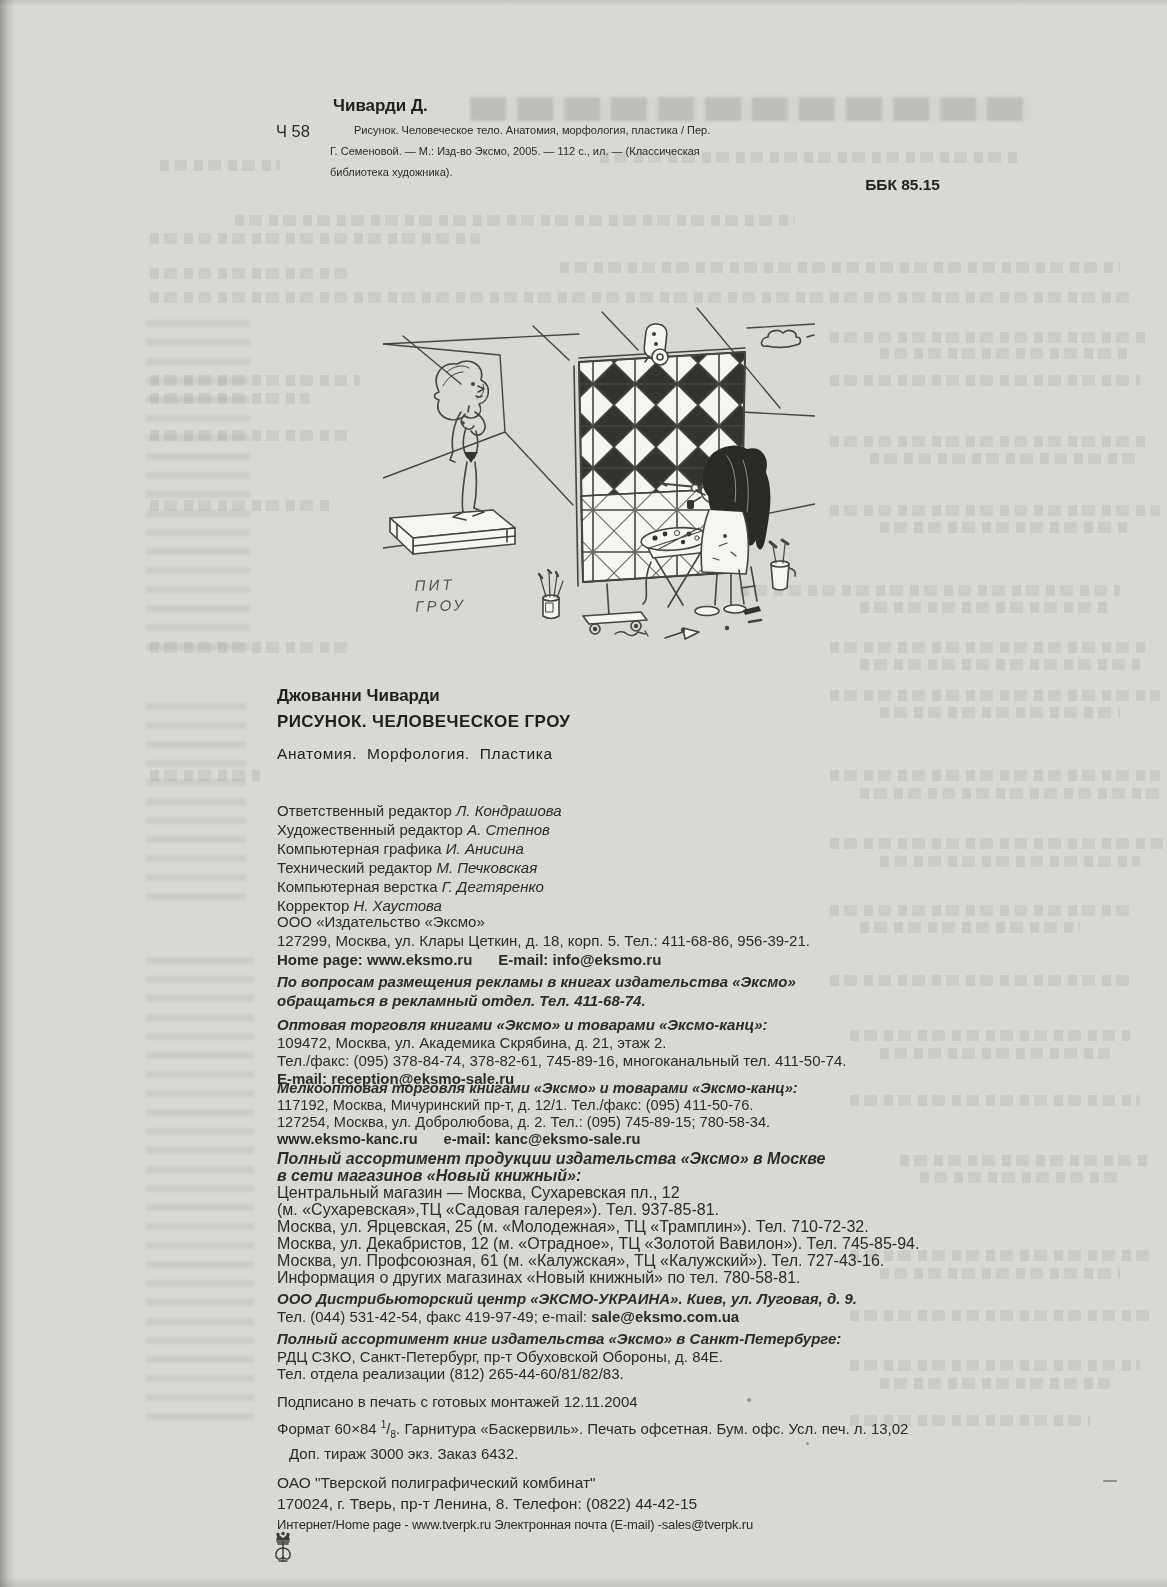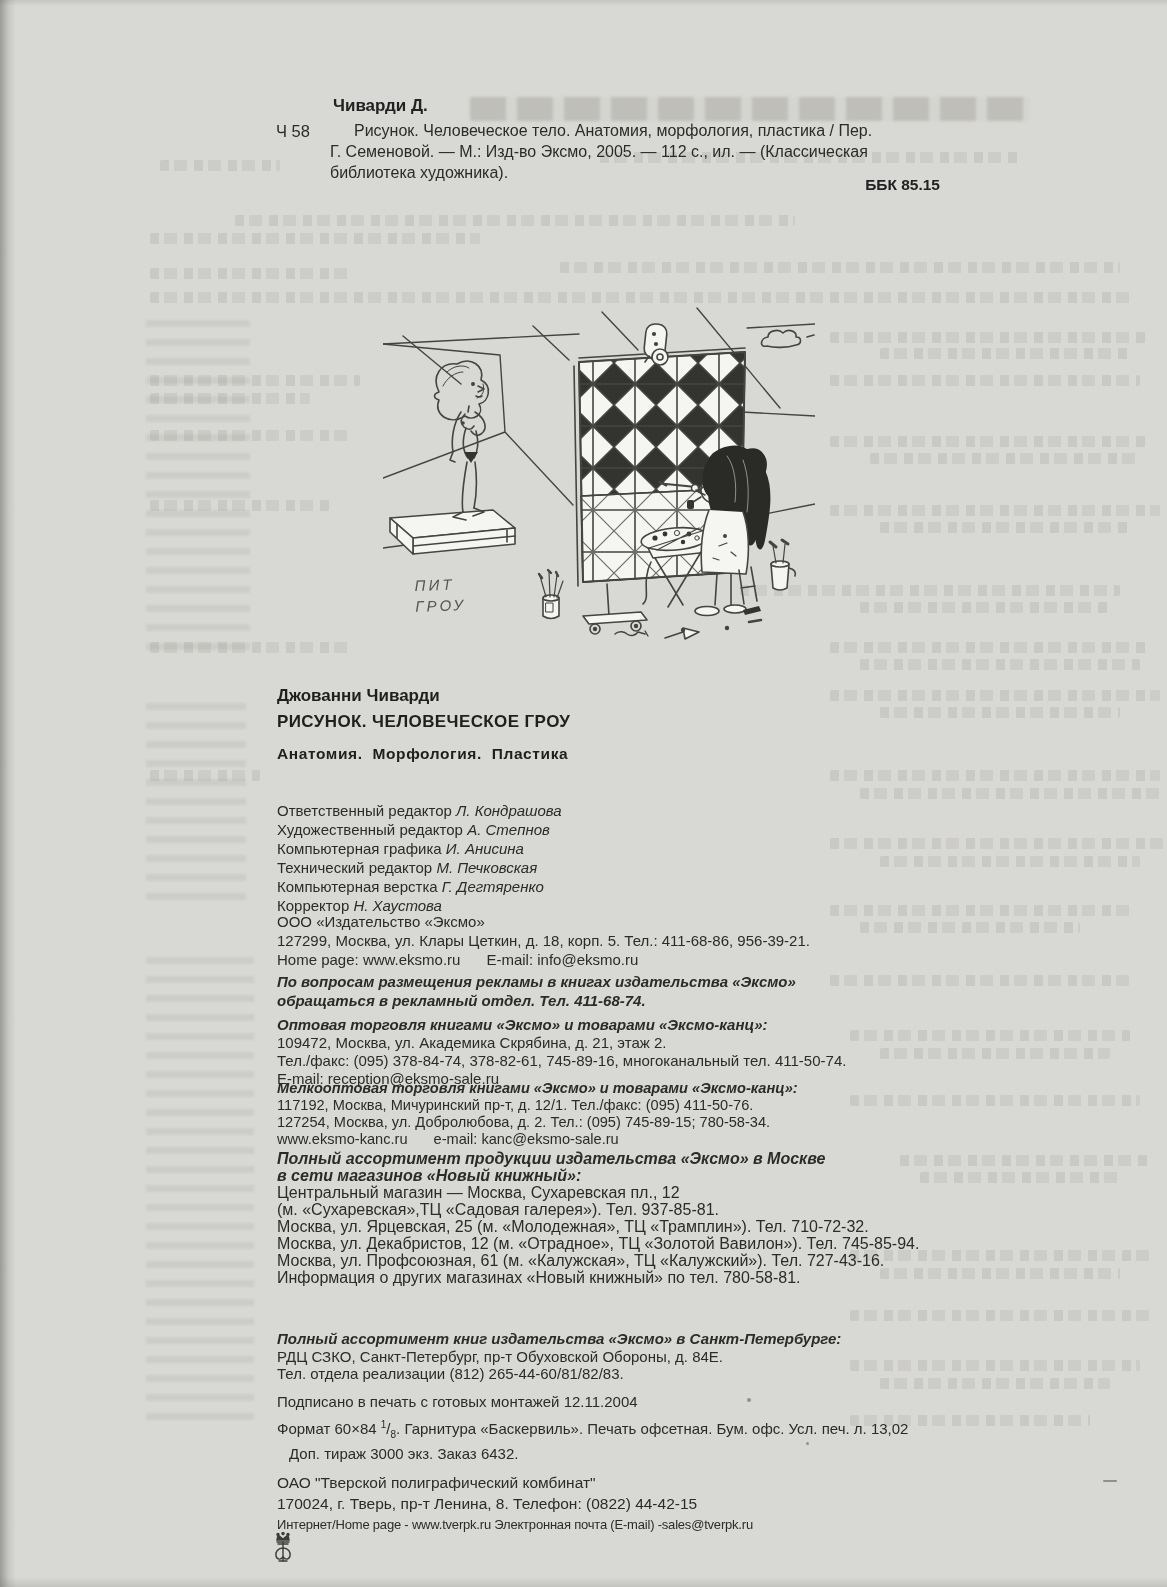--- a/index.html
+++ b/index.html
@@ -23,36 +23,36 @@
   .g{position:absolute;height:11px;border-radius:2px;pointer-events:none;opacity:.5;filter:blur(.7px);
      background:repeating-linear-gradient(90deg,rgba(118,116,108,.30) 0 9px,rgba(118,116,108,0) 9px 14px,rgba(118,116,108,.22) 14px 27px,rgba(118,116,108,0) 27px 34px);}
   .g.big{height:24px;opacity:.42;filter:blur(1.6px);
      background:repeating-linear-gradient(90deg,rgba(108,106,98,.55) 0 36px,rgba(108,106,98,.08) 36px 47px);}
   .gv{position:absolute;pointer-events:none;opacity:.55;filter:blur(.8px);
      background:repeating-linear-gradient(0deg,rgba(118,116,108,.20) 0 7px,rgba(118,116,108,0) 7px 19px);}
   .speck{position:absolute;border-radius:50%;background:rgba(90,85,70,.55);}
 
   .catalog-author{position:absolute;left:333px;top:96px;font-size:17px;font-weight:bold;color:#222;}
   .catalog-index{position:absolute;left:276px;top:122px;font-size:16.5px;}
-  .catalog-desc{position:absolute;left:330px;top:120px;width:640px;font-size:16px;line-height:21px;}
+  .catalog-desc{position:absolute;left:330px;top:120px;width:640px;font-size:11px;line-height:21px;}
   .catalog-desc .l1{text-indent:24px;}
   .bbk{position:absolute;left:277px;top:176px;width:663px;text-align:right;font-size:15.5px;font-weight:bold;color:#222;}
 
   .cartoon{position:absolute;left:383px;top:300px;width:432px;height:348px;margin:0;}
   .cartoon svg{display:block;width:100%;height:100%;}
   .signature{position:absolute;left:32px;top:274px;font-size:15px;font-style:italic;color:#55544f;
     letter-spacing:3px;line-height:21px;transform:rotate(-2deg);}
 
   .blk{position:absolute;left:277px;font-size:15px;line-height:19px;}
   .bi{font-weight:bold;font-style:italic;}
-  .b{font-weight:normal;}
+  .b{font-weight:bold;}
   .it{font-style:italic;}
   #b-author{top:686px;font-size:17px;font-weight:bold;color:#1f1f1e;}
   #b-title{top:712px;font-size:17px;font-weight:bold;letter-spacing:.4px;color:#1f1f1e;}
-  #b-sub{top:744px;font-size:15.5px;font-weight:bold;letter-spacing:.6px;word-spacing:5px;color:#1f1f1e;}
+  #b-sub{top:744px;font-size:15.5px;font-weight:normal;letter-spacing:.6px;word-spacing:5px;color:#1f1f1e;}
   #b-staff{top:801px;line-height:19px;}
   #b-pub{top:912px;}
   #b-ads{top:972px;}
   #b-opt{top:1016px;line-height:18px;}
   #b-melk{top:1080px;line-height:17px;font-size:14.6px;}
   #b-msk{top:1150px;line-height:17px;font-size:16px;}
   #b-ukr{top:1290px;line-height:18px;}
   #b-spb{top:1330px;line-height:17.5px;}
   #b-sign{top:1392px;}
   #b-format{top:1415px;}
@@ -313,20 +313,24 @@
     <div class="bi">Полный ассортимент продукции издательства «Эксмо» в Москве</div>
     <div class="bi">в сети магазинов «Новый книжный»:</div>
     <div>Центральный магазин — Москва, Сухаревская пл., 12</div>
     <div>(м. «Сухаревская»,ТЦ «Садовая галерея»). Тел. 937-85-81.</div>
     <div>Москва, ул. Ярцевская, 25 (м. «Молодежная», ТЦ «Трамплин»). Тел. 710-72-32.</div>
     <div>Москва, ул. Декабристов, 12 (м. «Отрадное», ТЦ «Золотой Вавилон»). Тел. 745-85-94.</div>
     <div>Москва, ул. Профсоюзная, 61 (м. «Калужская», ТЦ «Калужский»). Тел. 727-43-16.</div>
     <div>Информация о других магазинах «Новый книжный» по тел. 780-58-81.</div>
   </div>
 
+  <div class="blk" id="b-ukr">
+    <div class="bi">ООО Дистрибьюторский центр «ЭКСМО-УКРАИНА». Киев, ул. Луговая, д. 9.</div>
+    <div><span>Тел. (044) 531-42-54, факс 419-97-49; e-mail: </span><span class="b">sale@eksmo.com.ua</span></div>
+  </div>
 
   <div class="blk" id="b-spb">
     <div class="bi">Полный ассортимент книг издательства «Эксмо» в Санкт-Петербурге:</div>
     <div>РДЦ СЗКО, Санкт-Петербург, пр-т Обуховской Обороны, д. 84Е.</div>
     <div>Тел. отдела реализации (812) 265-44-60/81/82/83.</div>
   </div>
 
   <div class="blk" id="b-sign">Подписано в печать с готовых монтажей 12.11.2004</div>
   <div class="blk" id="b-format">
     <span>Формат 60×84 </span><span class="sup">1</span><span>/</span><span class="sub">8</span><span>. Гарнитура «Баскервиль». Печать офсетная. Бум. офс. Усл. печ. л. 13,02</span>

